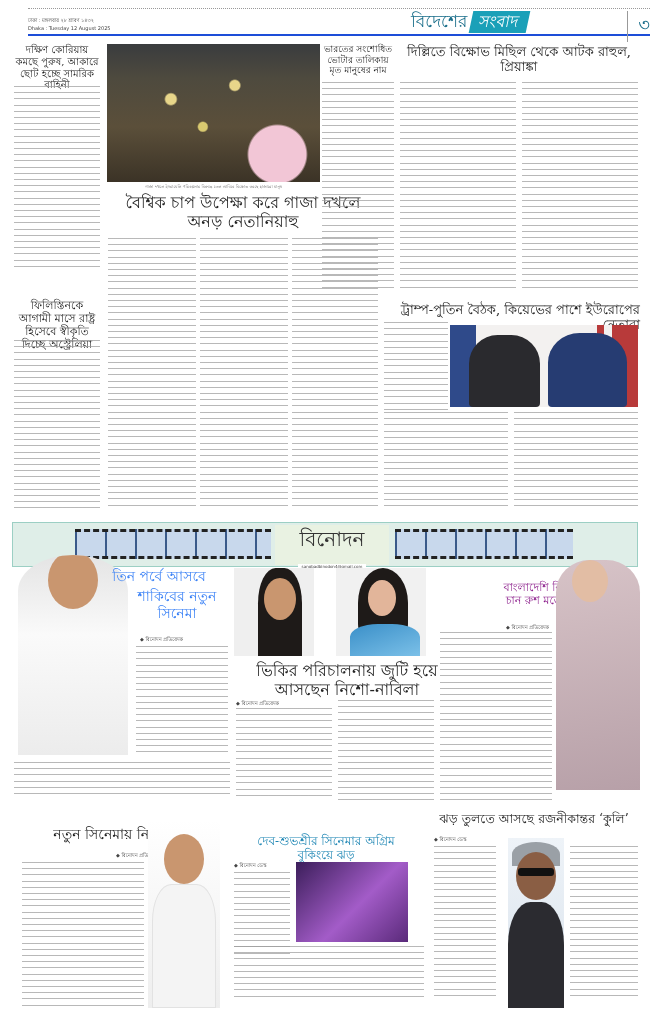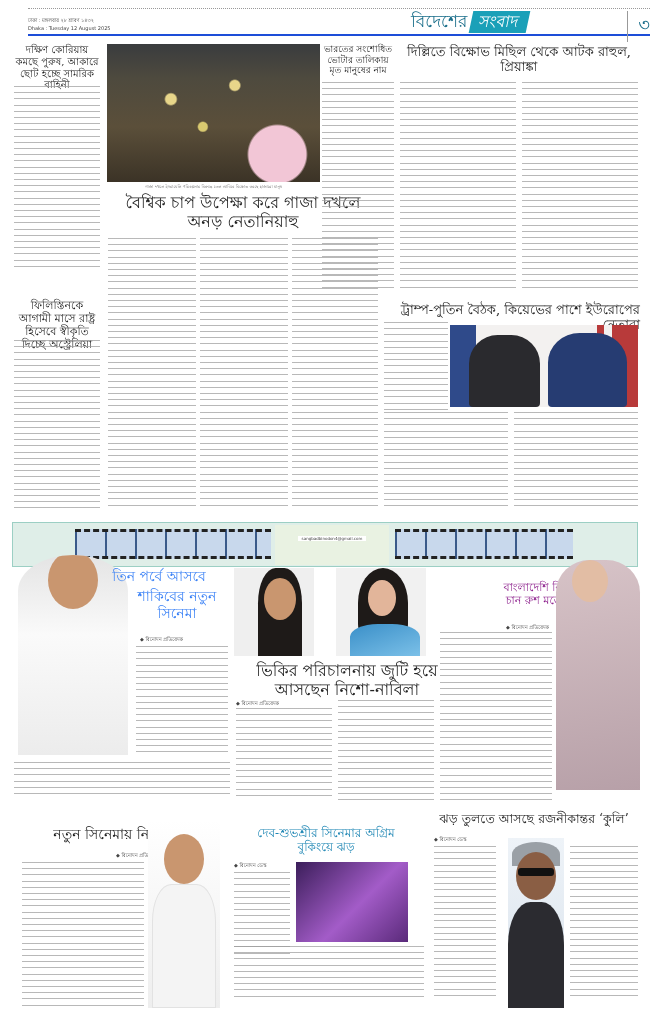--- a/index.html
+++ b/index.html
@@ -45,21 +45,21 @@
   .person-white { background: linear-gradient(180deg, #e4e4e4, #fafafa 40%, #ececec); border-radius: 50% 50% 0 0 / 18% 18% 0 0; }
   .face { position: absolute; border-radius: 50%; background: #c9966f; }
   .hair-dark { background: #1e1a18; }
   .blue-saree { background: linear-gradient(160deg, #3a8fc8, #7bc0e8); }
   .dress { background: linear-gradient(170deg, #d7c3c7, #b7a0a8); }
   .violet { background: linear-gradient(135deg, #3b1e5a, #a35cc8 55%, #5a2a7a); }
   .raj { background: linear-gradient(180deg, #eef3f8, #d9e2ec); }
 
   .red { color: #3b82f6; }
   .purple { color: #8a1b8a; }
-  .teal { color: #1e86b4; }
+  .teal { color: #1e86b4; margin-top: 8px; }
 </style>
 </head>
 <body>
 
 <div class="abs masthead">
   <div class="date-bn">ঢাকা : মঙ্গলবার ২৮ শ্রাবণ ১৪৩২</div>
   <div class="date-en">Dhaka : Tuesday 12 August 2025</div>
   <div class="brand">
     <span class="brand-a">বিদেশের</span>
     <span class="brand-b">সংবাদ</span>
@@ -91,20 +91,21 @@
 <div class="abs head" style="left:380px;top:302px;width:260px;font-size:13px;text-align:right;">ট্রাম্প-পুতিন বৈঠক, কিয়েভের পাশে ইউরোপের নেতারা</div>
 <div class="abs fill-lines" style="left:384px;top:322px;width:64px;height:88px;"></div>
 <div class="abs photo summit" style="left:450px;top:325px;width:188px;height:82px;"></div>
 <div class="abs fill-lines" style="left:384px;top:412px;width:124px;height:98px;"></div>
 <div class="abs fill-lines" style="left:514px;top:412px;width:124px;height:98px;"></div>
 
 <div class="abs film">
   <div class="film-strip" style="left:62px;width:196px;"></div>
   <div class="film-strip" style="left:382px;width:178px;"></div>
   <div class="film-title">
+    <span class="t">বিনোদন</span>
     <span class="e">sangbadbinodon4@gmail.com</span>
   </div>
 </div>
 
 <div class="abs photo person-white" style="left:18px;top:555px;width:110px;height:200px;">
   <div class="face" style="left:30px;top:-4px;width:50px;height:58px;"></div>
 </div>
 <div class="abs head red" style="left:94px;top:568px;width:130px;font-size:14px;">তিন পর্বে আসবে</div>
 <div class="abs head red" style="left:124px;top:588px;width:106px;font-size:14px;">শাকিবের নতুন সিনেমা</div>
 <div class="abs byline" style="left:140px;top:636px;">◆ বিনোদন প্রতিবেদক</div>

